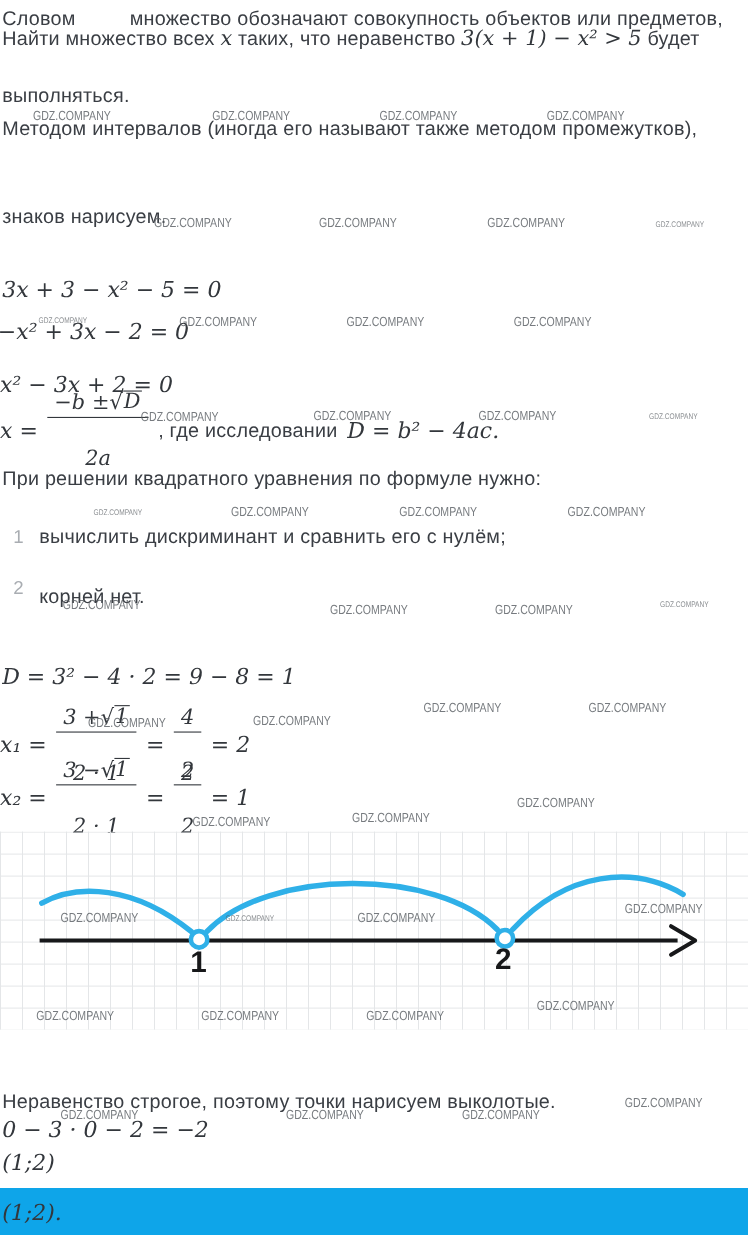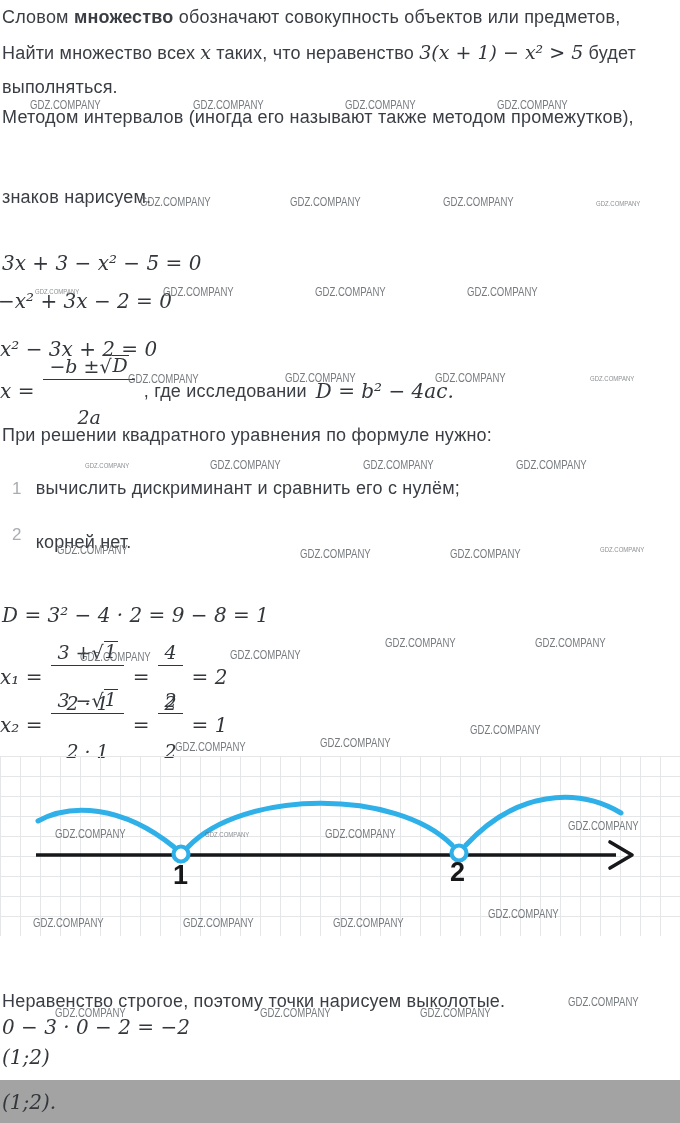--- a/index.html
+++ b/index.html
@@ -1,55 +1,55 @@
 <!DOCTYPE html>
 <html><head>
 <meta charset="utf-8">
 <style>
   html,body{margin:0;padding:0;background:#ffffff;}
   #canvas{
     position:relative;width:680px;height:1123px;background:#ffffff;overflow:hidden;
     font-family:"Liberation Sans",sans-serif;color:#3a3e44;
   }
   .line{position:absolute;font-size:18px;letter-spacing:.2px;white-space:nowrap;line-height:22px;}
-  .bold{font-weight:bold;}
+  .bold{font-weight:normal;margin-left:44px;}
   .it{}
   .math{font-family:"DejaVu Serif",serif;font-style:italic;color:#33373c;font-size:20px;letter-spacing:0;}
   .math.inline{font-size:19px;}
   .sans-tail{font-family:"Liberation Sans",sans-serif;font-style:normal;font-size:18px;color:#3a3e44;letter-spacing:.2px;}
   .frac-row{display:flex;align-items:center;gap:9px;}
   .frac{display:inline-flex;flex-direction:column;align-items:center;font-size:19px;}
   .frac .num{border-bottom:1.6px solid #33373c;padding:0 6px 2px;display:inline-flex;align-items:flex-start;}
   .frac .den{padding-top:2px;margin-top:24px;}
   .rad{font-style:normal;}
   .radicand{display:inline-block;border-top:1.6px solid currentColor;line-height:1.05;padding:0 1px;}
   .step{position:absolute;display:flex;gap:14px;font-size:18px;letter-spacing:.2px;white-space:nowrap;}
   .step-num{color:#a9adb2;font-size:17px;padding-top:1px;}
   .step-multi{display:flex;flex-direction:column;line-height:37px;}
   .figure{position:absolute;left:0;top:756px;width:680px;height:180px;
     background-image:linear-gradient(#e4e6e8 1px,transparent 1px),linear-gradient(90deg,#e4e6e8 1px,transparent 1px);
     background-size:20px 20px;background-position:0 0;}
   .pt-label{position:absolute;font-size:27px;font-weight:bold;color:#17181a;font-family:"Liberation Sans",sans-serif;}
-  .answer-band{position:absolute;left:0;width:680px;background:#a3a3a3;display:flex;align-items:center;padding-left:2px;box-sizing:border-box;}
+  .answer-band{position:absolute;left:0;width:680px;background:#0ea5e9;display:flex;align-items:center;padding-left:2px;box-sizing:border-box;}
   #wm-layer{position:absolute;left:0;top:0;width:680px;height:1123px;pointer-events:none;z-index:6;}
   .wm{position:absolute;color:#595e63;opacity:.82;font-family:"Liberation Sans",sans-serif;white-space:nowrap;
       display:inline-block;transform:scaleX(.8);transform-origin:left top;letter-spacing:0;}
   .wm-n{font-size:12px;}
   .wm-s{font-size:7.5px;opacity:.7;}
 </style>
 </head>
 <body>
 
 <div id="canvas">
 
   <div class="line" style="left:2px;top:6px">
     <span>Словом </span><span class="bold">множество</span><span> обозначают совокупность объектов или предметов,</span>
   </div>
 
-  <div class="line" style="left:2px;top:41px">
+  <div class="line" style="left:2px;top:24px">
     <span>Найти множество всех </span><span class="math inline">x</span><span> таких, что неравенство </span><span class="math inline">3(x + 1) − x²  &gt;  5</span><span> будет</span>
   </div>
 
   <div class="line" style="left:2px;top:76px">выполняться.</div>
 
   <div class="line" style="left:2px;top:106px">
     <span class="it">Методом интервалов</span><span> (иногда его называют также </span><span class="it">методом промежутков</span><span>),</span>
   </div>
 
   <div class="line" style="left:2px;top:186px">знаков нарисуем.</div>

